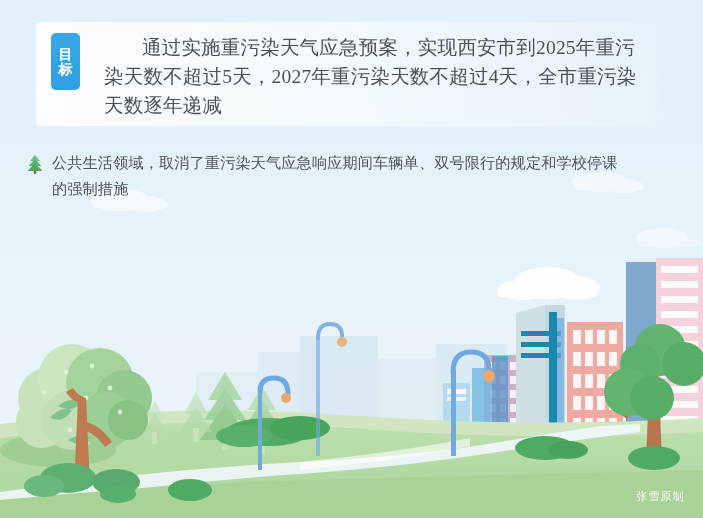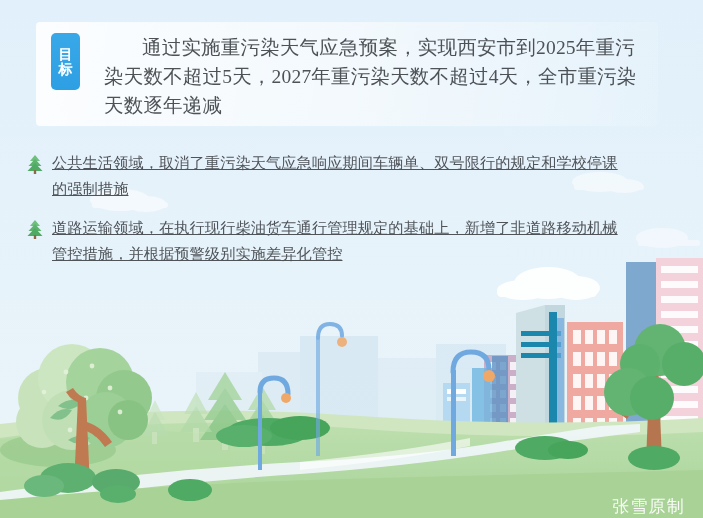--- a/index.html
+++ b/index.html
@@ -68,36 +68,35 @@
     z-index: 40;
   }
   .bullet {
     position: relative;
     padding-left: 26px;
     margin-bottom: 13px;
     font-size: 15.2px;
     line-height: 26px;
     color: #4f5459;
     letter-spacing: 0.1px;
-    text-decoration: underline;
   }
   .bullet .bullet-icon {
     position: absolute;
     left: 0px; top: 4px;
     width: 18px; height: 20px;
   }
   .bullet-text { display: block; }
 
   
   #credit {
     position: absolute;
-    right: 18px; bottom: 0;
+    right: 18px; bottom: 14px;
     z-index: 60;
     color: #ffffff;
-    font-size: 17px;
+    font-size: 11px;
     letter-spacing: 1.2px;
     opacity: 0.92;
   }
 </style>
 </head>
 <body>
 
 <div id="poster">
 
   <svg class="layer" viewBox="0 0 703 518" width="703" height="518" preserveAspectRatio="none">
@@ -388,26 +387,17 @@
       <svg class="bullet-icon" viewBox="0 0 18 20">
         <polygon points="9,1 4,7 14,7" fill="#6fbf7e"></polygon>
         <polygon points="9,5 2.5,12 15.5,12" fill="#5db36e"></polygon>
         <polygon points="9,9 1.5,17 16.5,17" fill="#4faa63"></polygon>
         <rect x="7.8" y="16" width="2.4" height="4" fill="#8a6a4a"></rect>
       </svg>
       <span class="bullet-text">公共生活领域，取消了重污染天气应急响应期间车辆单、双号限行的规定和学校停课的强制措施</span>
     </div>
 
 
-    <div class="bullet">
-      <svg class="bullet-icon" viewBox="0 0 18 20">
-        <polygon points="9,1 4,7 14,7" fill="#6fbf7e"></polygon>
-        <polygon points="9,5 2.5,12 15.5,12" fill="#5db36e"></polygon>
-        <polygon points="9,9 1.5,17 16.5,17" fill="#4faa63"></polygon>
-        <rect x="7.8" y="16" width="2.4" height="4" fill="#8a6a4a"></rect>
-      </svg>
-      <span class="bullet-text">道路运输领域，在执行现行柴油货车通行管理规定的基础上，新增了非道路移动机械管控措施，并根据预警级别实施差异化管控</span>
-    </div>
   </div>
 
   <div id="credit">张雪原制</div>
 
 </div>
 
 </body></html>

